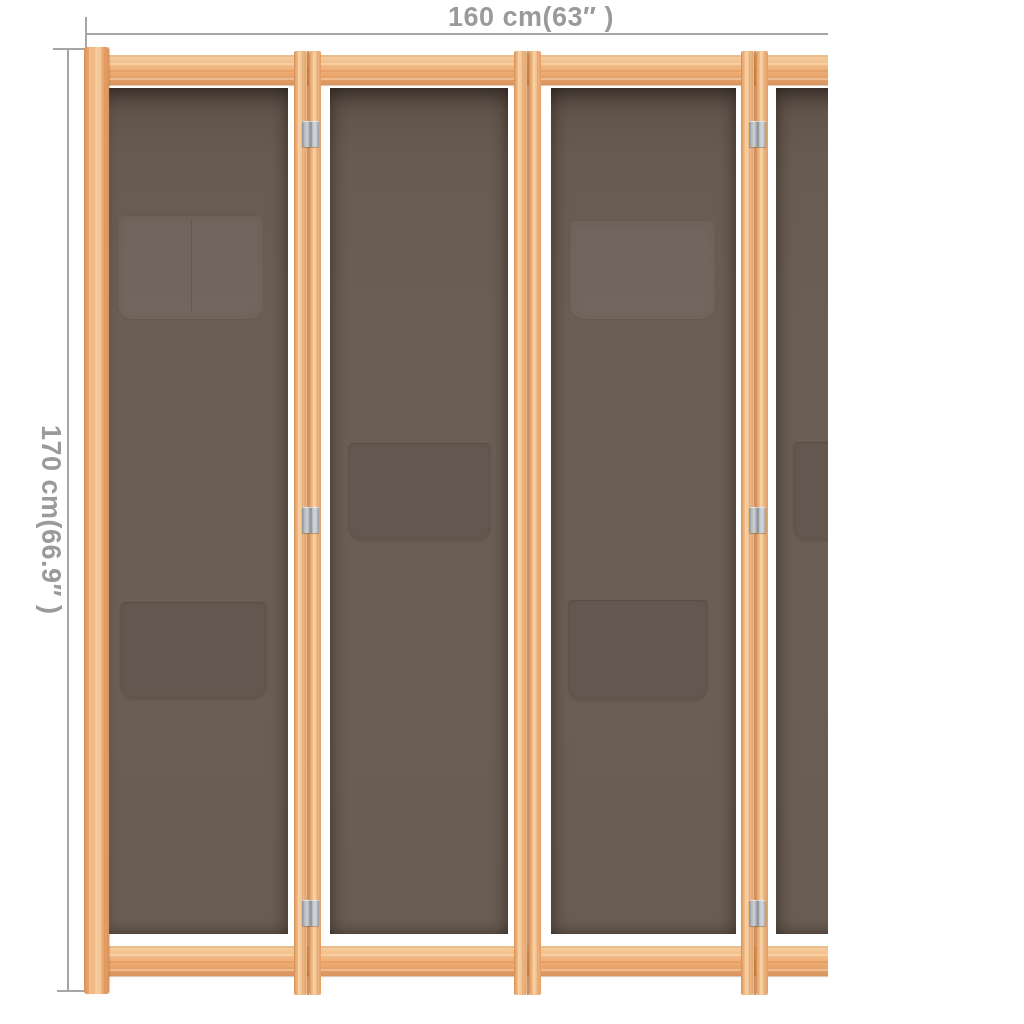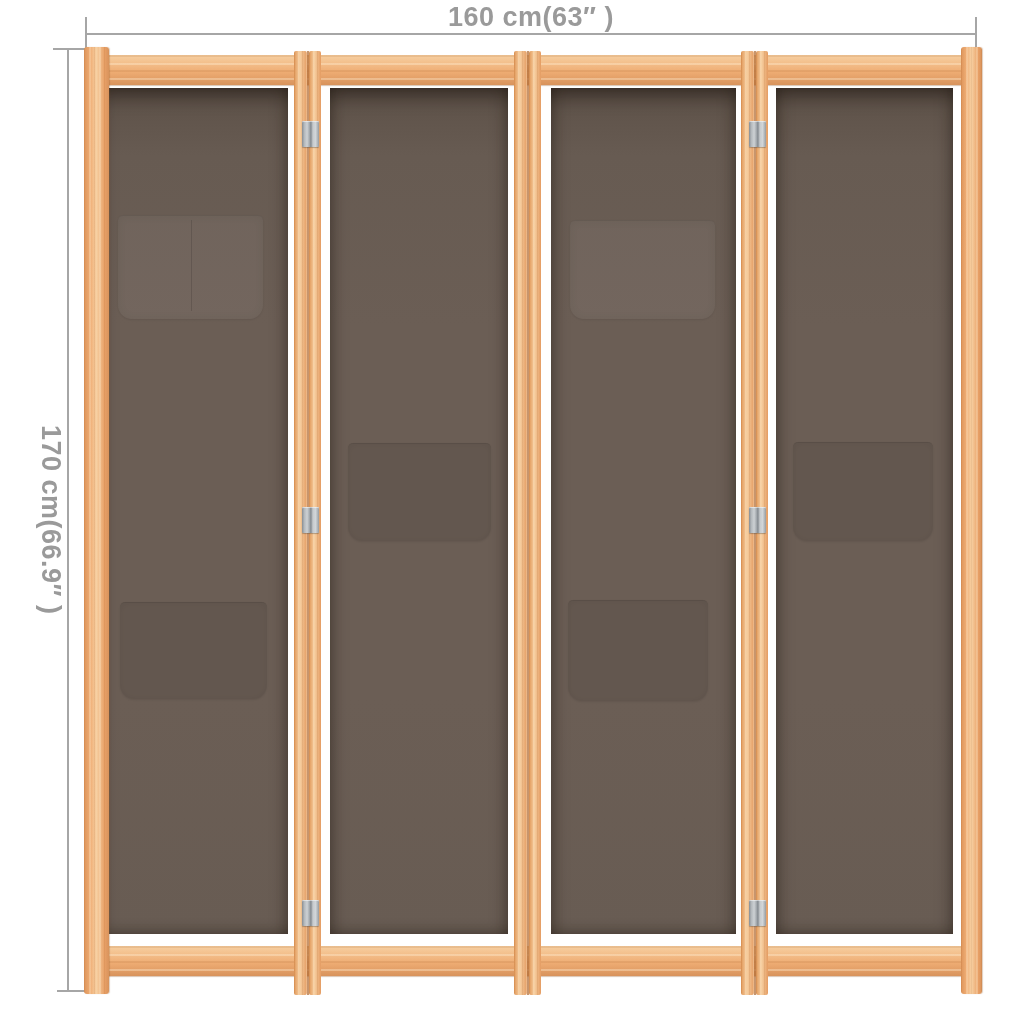--- a/index.html
+++ b/index.html
@@ -1,17 +1,17 @@
 <!DOCTYPE html>
 <html style="--background: #ffffff; --dimension-line: #a6a6a6; --dimension-text: #9a9a9a; --wood-light: #f7d0a2; --wood-mid: #efad74; --wood-dark: #d8935c; --wood-seam: #b4713c; --fabric: #6b5e55; --fabric-shadow: #564b43; --hinge: #cdd1d4;"><head>
 <meta charset="utf-8">
 <style>
   html,body{margin:0;padding:0;background:#fff;}
   .scene{
-    position:relative;width:1024px;height:1024px;overflow:hidden;
+    position:relative;width:828px;height:1024px;overflow:hidden;
     background:var(--background,#ffffff);
     font-family:"Liberation Sans","DejaVu Sans",sans-serif;
   }
   
   .dim-line{position:absolute;background:var(--dimension-line,#a6a6a6);}
   .dim-label{
     position:absolute;color:var(--dimension-text,#9a9a9a);
     font-size:27px;font-weight:600;letter-spacing:.5px;white-space:nowrap;
   }
   .dim-label-top{left:86px;top:2px;width:890px;text-align:center;}

